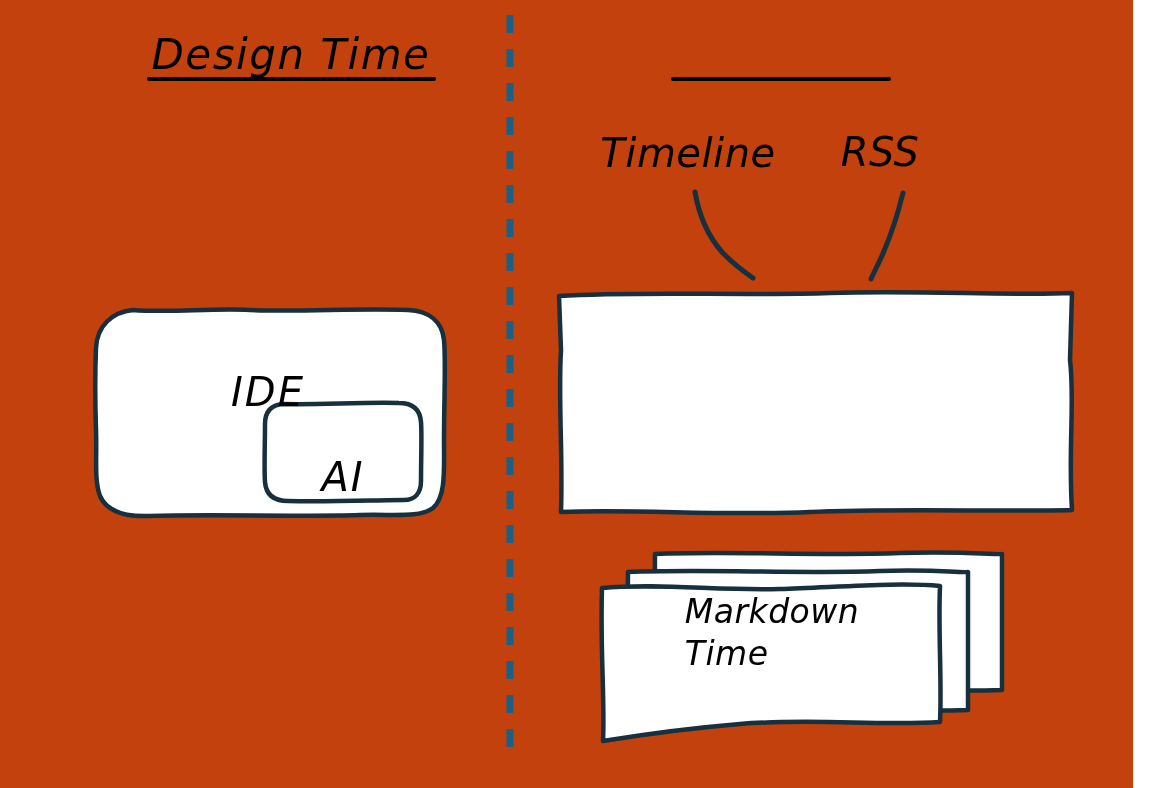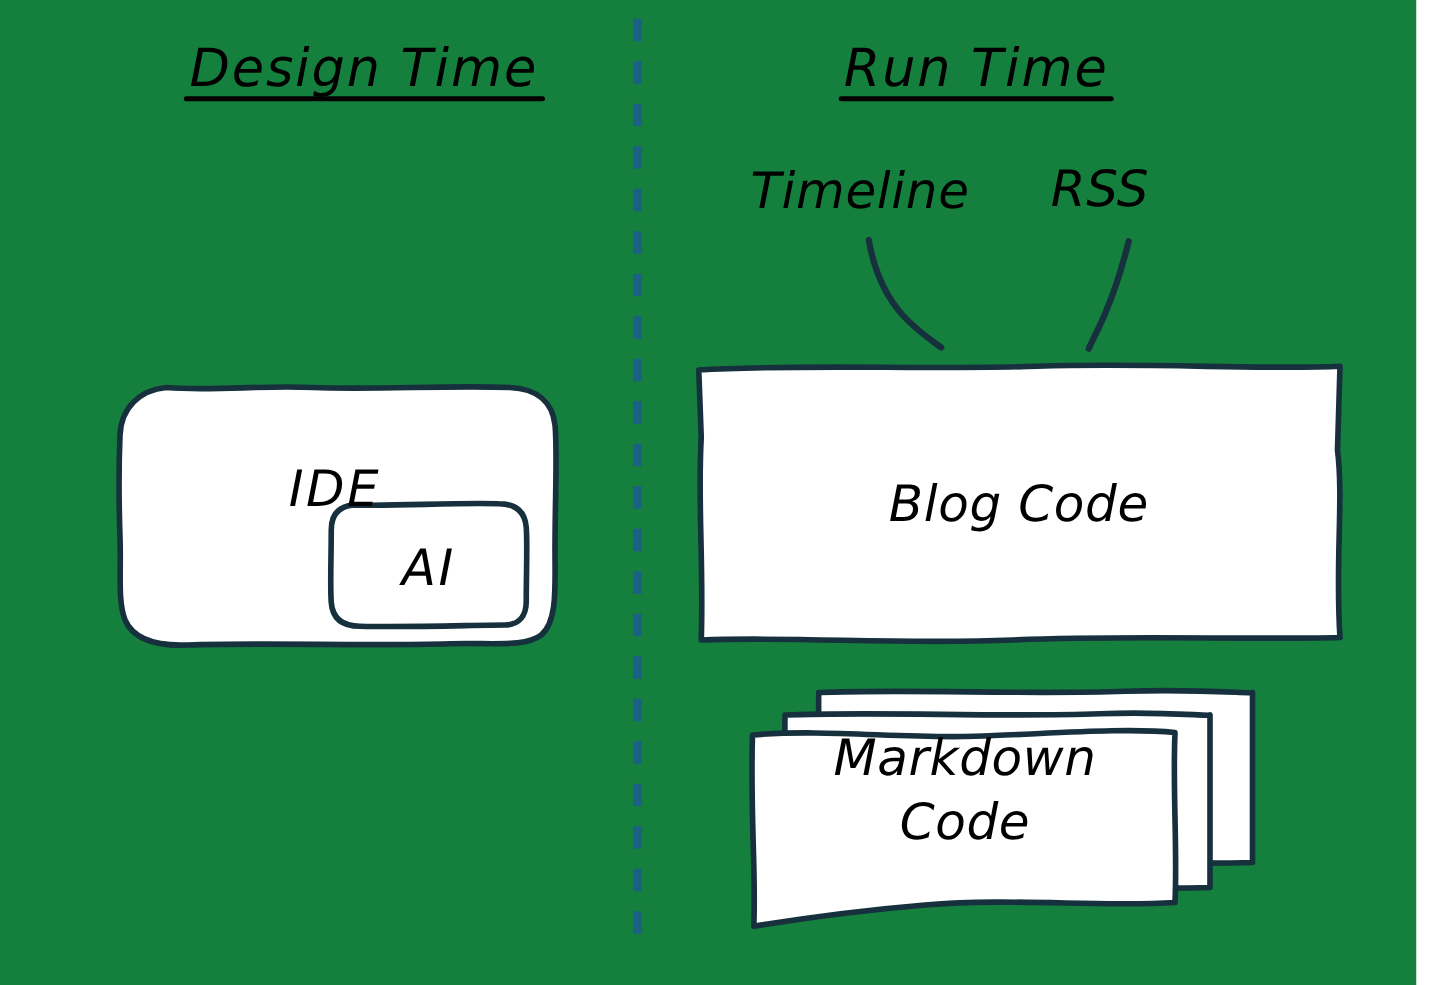--- a/index.html
+++ b/index.html
@@ -11,21 +11,21 @@
   body {
     width: 1164px;
     height: 788px;
     overflow: hidden;
     font-family: "DejaVu Sans", sans-serif;
   }
   #canvas {
     position: relative;
     width: 1133px;
     height: 788px;
-    background: #15803d;
+    background: #c2410c;
   }
   #sketch {
     position: absolute;
     top: 0;
     left: 0;
     width: 1164px;
     height: 788px;
   }
   .label {
     position: absolute;
@@ -49,24 +49,23 @@
   .connector-label {
     font-size: 40px;
     font-style: italic;
   }
   .ide-label {
     font-size: 40px;
     font-style: italic;
     letter-spacing: 2px;
   }
   .doc-line {
-    font-size: 40px;
+    font-size: 33px;
     font-style: italic;
     line-height: 1.28;
-    text-align: center;
   }
 </style>
 </head>
 <body>
 
 <div id="canvas">
 
   <svg id="sketch" viewBox="0 0 1164 788" xmlns="http://www.w3.org/2000/svg">
 
     <line x1="510" y1="15" x2="510" y2="757" stroke="#1b6185" stroke-width="7" stroke-dasharray="18 16" stroke-linecap="butt"></line>
@@ -134,30 +133,28 @@
     <path d="M 903 193
              C 898 213, 890 237, 884 251
              C 880 261, 874 272, 871 279" fill="none" stroke="#16303d" stroke-width="5" stroke-linecap="round"></path>
 
     <line x1="149" y1="79" x2="434" y2="79" stroke="#000000" stroke-width="4" stroke-linecap="round"></line>
     <line x1="673" y1="79" x2="889" y2="79" stroke="#000000" stroke-width="4" stroke-linecap="round"></line>
   </svg>
 
   <div class="label heading" style="left:291px; top:55px;">Design Time</div>
 
-  <div class="label heading" style="left:781px; top:55px;">Run Time</div>
 
   <div class="label connector-label" style="left:688px; top:153px;text-align:right;">Timeline</div>
 
   <div class="label connector-label" style="left:880px; top:152px;">RSS</div>
 
   <div class="label ide-label" style="left:268px; top:392px;">IDE</div>
 
-  <div class="label ide-label" style="left:343px; top:455px;">AI</div>
+  <div class="label ide-label" style="left:343px; top:477px;">AI</div>
 
-  <div class="label node-label" style="left:815px; top:404px;">Blog Code</div>
 
   <div class="label doc-line" style="left:772px; top:633px;">
     <div>Markdown</div>
-    <div>Code</div>
+    <div>Time</div>
   </div>
 
 </div>
 
 </body></html>

